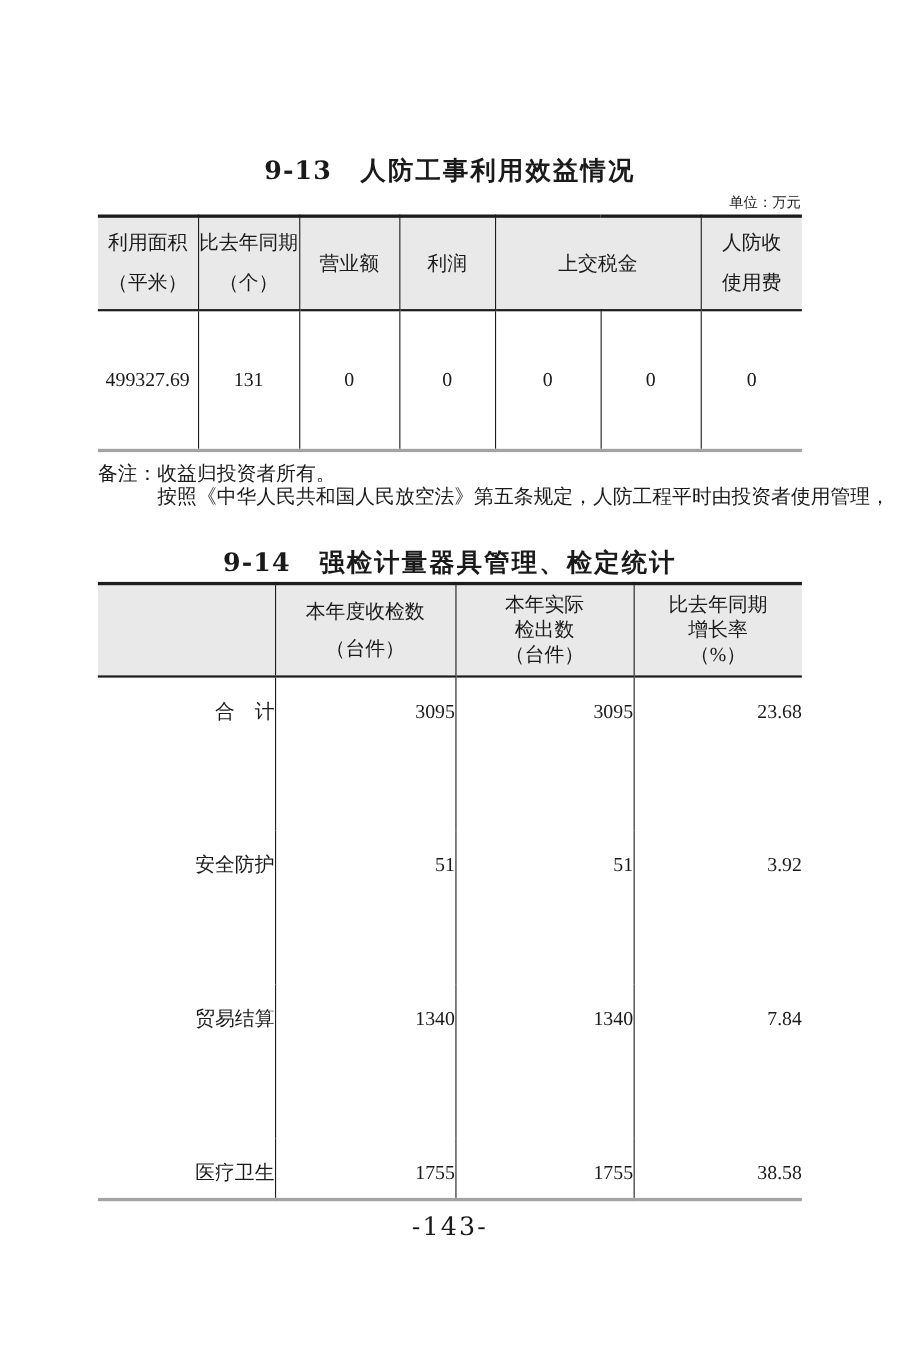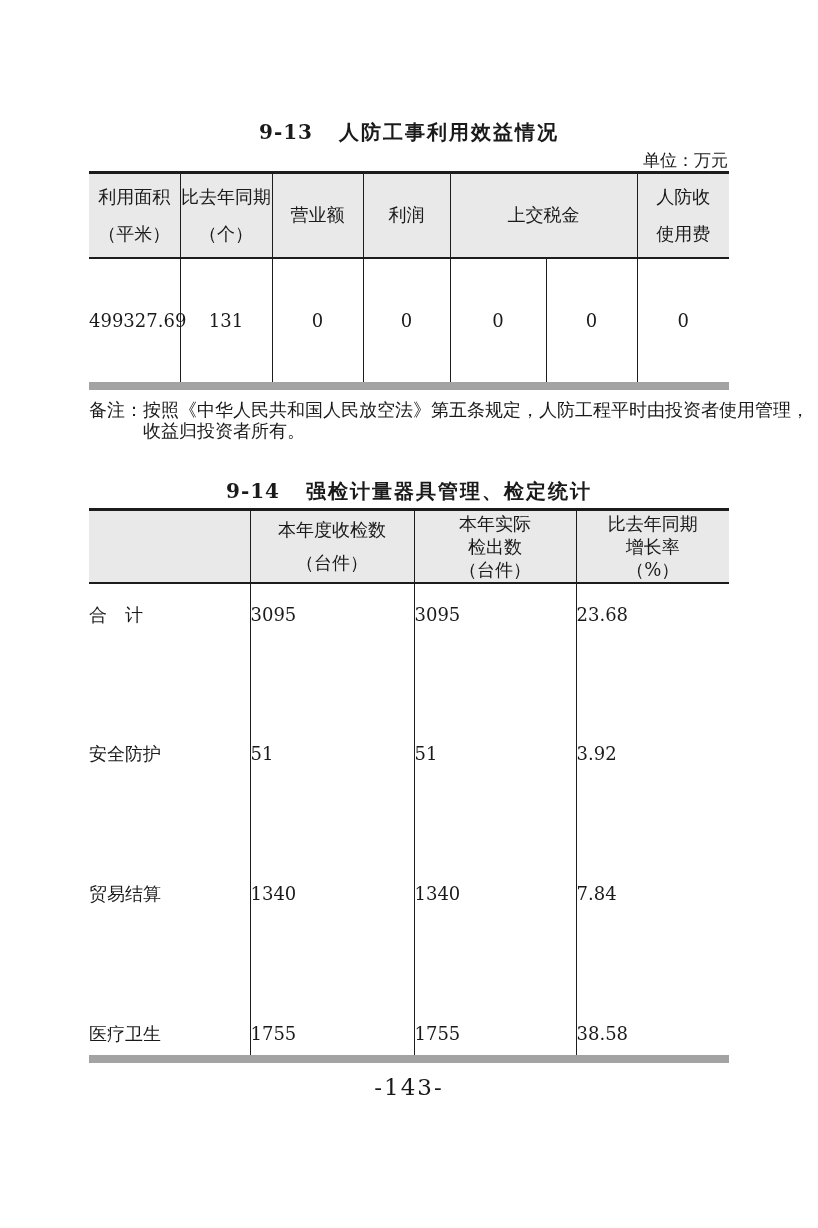--- a/index.html
+++ b/index.html
@@ -4,45 +4,45 @@
 <style>
   * { margin:0; padding:0; box-sizing:border-box; }
   html, body { background:#ffffff; }
   body {
     width:818px; height:1228px; overflow:hidden;
     font-family:"DejaVu Serif","Liberation Serif",serif;
     color:#1a1a1a;
   }
   .content { margin-left:89px; width:640px; }
 
-  .doc-title { text-align:center; font-size:20px; font-weight:bold; line-height:34px; letter-spacing:2px; white-space:nowrap; }
+  .doc-title { text-align:center; font-size:23px; font-weight:bold; line-height:34px; letter-spacing:2px; white-space:nowrap;margin-top:24px; }
   .doc-title .code { letter-spacing:1px; margin-right:26px; font-family:"DejaVu Serif","Liberation Serif",serif; }
   .title-1 { padding-top:115px; }
   .title-2 { margin-top:33px; }
 
-  .unit-label { margin-top:1px; text-align:right; font-size:17px; line-height:21px; padding-right:1px; }
+  .unit-label { margin-top:1px; text-align:right; font-size:13px; line-height:21px; padding-right:1px; }
 
   table { border-collapse:collapse; table-layout:fixed; width:640px; }
-  table.data-table { border-top:3px solid #1c1c1c; border-bottom:8px solid #a3a3a3; margin-top:0; }
+  table.data-table { border-top:3px solid #1c1c1c; border-bottom:3px solid #a3a3a3; margin-top:0;font-family:Liberation Serif, serif; }
   thead th {
     background:#e9e9e9; font-weight:normal; font-size:18px;
     border-bottom:2px solid #1c1c1c; vertical-align:middle; text-align:center; padding:0;
   }
   thead th, tbody td { border-right:1px solid #1c1c1c; }
   thead th:last-child, tbody td:last-child { border-right:none; }
 
   .t1 thead th { height:85px; }
   .t1 .hline { display:block; line-height:37px; }
   .t1 tbody td { height:128px; text-align:center; vertical-align:middle; font-size:18px; }
 
   .t2 { margin-top:23px; }
-  .t2 thead th { height:74px; }
+  .t2 thead th { height:84px; }
   .t2 .hline3 { display:block; line-height:23px; }
   .t2 .hline2 { display:block; line-height:33px; }
-  .t2 tbody td { text-align:left; vertical-align:top; padding-top:21px; font-size:18px; line-height:20px; }
+  .t2 tbody td { text-align:right; vertical-align:top; padding-top:21px; font-size:18px; line-height:20px; }
   .t2 tr.r-tall td { height:140px; }
   .t2 tr.r-short td { height:56px; }
 
   .remark { margin-top:9px; display:flex; font-size:18px; line-height:21px; width:656px; }
   .remark .prefix { white-space:nowrap; flex:0 0 auto; }
   .remark .r-line { white-space:nowrap; }
 
   .page-number { margin-top:13px; text-align:center; font-size:23px; letter-spacing:2px; line-height:22px; }
 </style>
 </head>
@@ -94,22 +94,22 @@
         <td>0</td>
         <td>0</td>
         <td>0</td>
       </tr>
     </tbody>
   </table>
 
   <div class="remark">
     <span class="prefix">备注：</span>
     <div>
+      <div class="r-line">收益归投资者所有。</div>
       <div class="r-line">按照《中华人民共和国人民放空法》第五条规定，人防工程平时由投资者使用管理，</div>
-      <div class="r-line">收益归投资者所有。</div>
     </div>
   </div>
 
   <div class="title-2">
     <h1 class="doc-title"><span class="code">9-14</span><span>强检计量器具管理、检定统计</span></h1>
   </div>
 
   <table class="data-table t2">
     <colgroup>
       <col style="width:161px">

